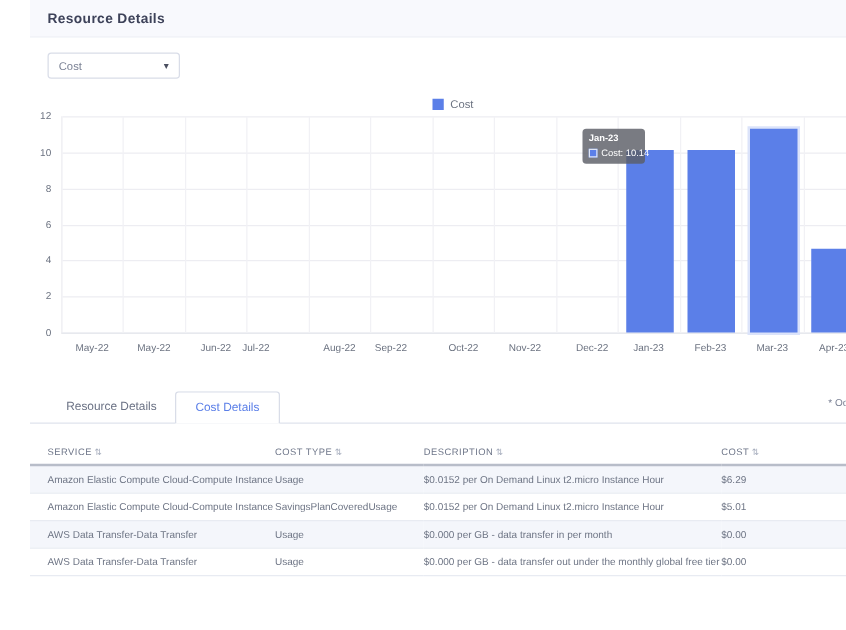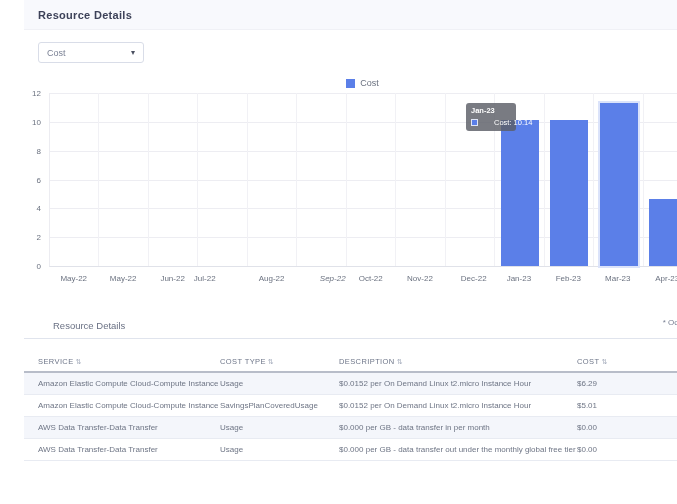--- a/index.html
+++ b/index.html
@@ -35,21 +35,21 @@
   .ytick { position:absolute; right:3px; transform:translateY(-50%); font-size:8px; color:#6b7280; }
   .x-axis { position:absolute; left:25px; top:201px; width:644px; height:14px; }
   .xtick { position:absolute; top:3px; text-align:center; font-size:8px; color:#6b7280; white-space:nowrap; }
   .bar { position:absolute; bottom:0; width:38px; background:#5b7fe8; }
   .bar.hl { box-shadow:0 0 0 2px #dbe3fa; }
 
   
   .tooltip { position:absolute; left:442px; top:33px; width:50px; background:rgba(92,94,102,.82);
     border-radius:3px; padding:3px 5px 4px 5px; z-index:5; }
   .tt-title { font-size:7.5px; font-weight:bold; color:#fff; margin-bottom:3px; }
-  .tt-row { display:flex; align-items:center; gap:16px; }
+  .tt-row { display:flex; align-items:center; gap:3px; }
   .tt-swatch { width:7px; height:7px; background:#5b7fe8; border:1px solid #dfe5f5; flex:none; }
   .tt-text { font-size:7.5px; color:#fff; white-space:nowrap; }
 
   
   .tabs-row { position:absolute; top:312px; left:0; width:677px; height:27px;
     border-bottom:1px solid #e0e4ed; padding-left:14px; display:flex; align-items:flex-end; }
   .tab { height:26px; padding:0 15px; display:flex; align-items:center; font-size:9.5px; color:#6a7184;
     cursor:pointer; background:transparent; border:none; }
   .tab.active { background:#fff; border:1px solid #d9dde8; border-bottom:1px solid #fff;
     border-radius:3px 3px 0 0; color:#5b7fe8; margin-bottom:-1px; }
@@ -129,40 +129,41 @@
         <div class="bar" style="left: 500.346px; height: 145.608px; background: rgb(91, 127, 232);"></div>
         <div class="bar hl" style="left: 549.808px; height: 163.341px; background: rgb(91, 127, 232);"></div>
         <div class="bar" style="left: 599.269px; height: 67.0375px; background: rgb(91, 127, 232);"></div>
       </div>
     <div class="x-axis">
         <div class="xtick" style="left: 0px; width: 49.4615px;">May-22</div>
         <div class="xtick" style="left: 49.4615px; width: 49.4615px;">May-22</div>
         <div class="xtick" style="left: 98.9231px; width: 49.4615px;">Jun-22</div>
         <div class="xtick" style="left: 131px; width: 49.4615px;">Jul-22</div>
         <div class="xtick" style="left: 197.846px; width: 49.4615px;">Aug-22</div>
-        <div class="xtick" style="left: 259px; width: 49.4615px; font-style: italic;">Sep-22</div>
+        <div class="xtick" style="left: 239px; width: 49.4615px;">Sep-22</div>
         <div class="xtick" style="left: 297px; width: 49.4615px;">Oct-22</div>
         <div class="xtick" style="left: 346.231px; width: 49.4615px;">Nov-22</div>
         <div class="xtick" style="left: 400px; width: 49.4615px;">Dec-22</div>
         <div class="xtick" style="left: 445.154px; width: 49.4615px;">Jan-23</div>
         <div class="xtick" style="left: 494.615px; width: 49.4615px;">Feb-23</div>
         <div class="xtick" style="left: 544.077px; width: 49.4615px;">Mar-23</div>
         <div class="xtick" style="left: 593.538px; width: 49.4615px;">Apr-23</div>
       </div>
     <div class="tooltip">
       <div class="tt-title">Jan-23</div>
       <div class="tt-row">
         <span class="tt-swatch" style="background: rgb(91, 127, 232);"></span>
         <span class="tt-text"><span>Cost</span>: <span>10.14</span></span>
       </div>
     </div>
   </div>
 
   <div class="tabs-row">
     <button class="tab">Resource Details</button>
+    <button class="tab active">Cost Details</button>
     <span class="period-note">* Oct-23</span>
   </div>
 
   <div class="table-wrap">
     <table>
       <colgroup>
           <col class="c1">
           <col class="c2">
           <col class="c3">
           <col class="c4">

